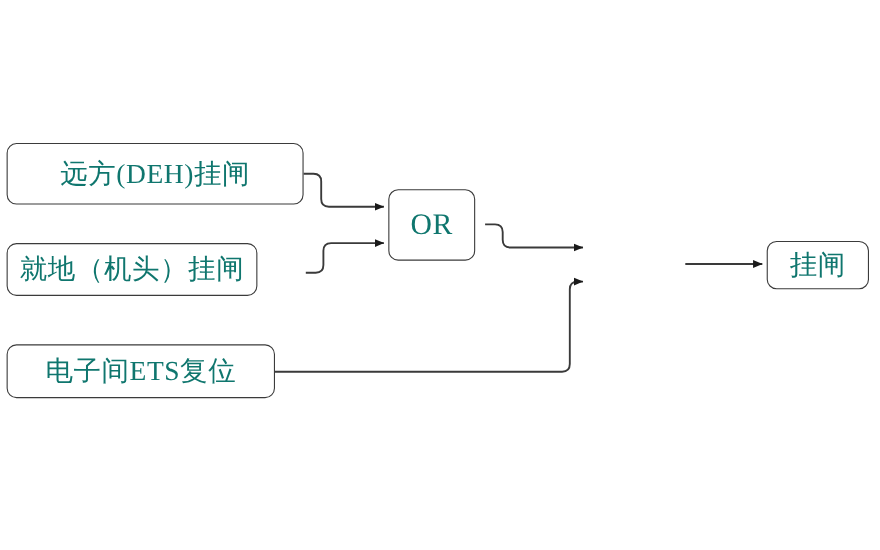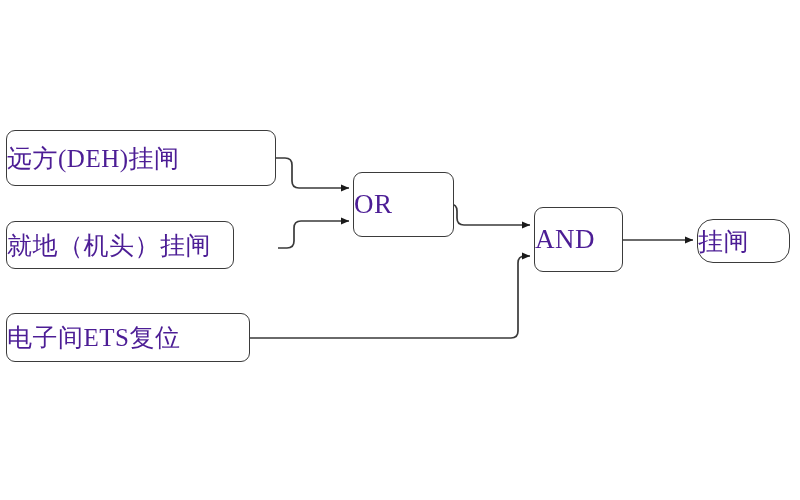--- a/index.html
+++ b/index.html
@@ -14,25 +14,25 @@
     height: 500px;
     background: #ffffff;
     overflow: hidden;
     font-family: "Liberation Serif", "DejaVu Serif", serif;
   }
   .node {
     position: absolute;
     box-sizing: border-box;
     display: flex;
     align-items: center;
-    justify-content: flex-start;
+    justify-content: center;
     background: #ffffff;
     border: 1.4px solid #3b3b3b;
     border-radius: 9px;
-    color: #4c1d95;
+    color: #0f766e;
     text-align: center;
     white-space: nowrap;
     line-height: 1;
     user-select: none;
   }
   .node-cn {
     font-family: "Liberation Serif", "DejaVu Serif", serif;
     font-size: 25px;
     letter-spacing: 0.5px;
   }
@@ -106,25 +106,22 @@
   </div>
 
   <div class="node node-cn" style="left:6px; top:221px; width:228px; height:48px;">
     <span>就地（机头）挂闸</span>
   </div>
 
   <div class="node node-cn" style="left:6px; top:313px; width:244px; height:49px;">
     <span>电子间ETS复位</span>
   </div>
 
-  <div class="node node-gate" style="left:353px; top:172px; width:101px; height:65px;">
+  <div class="node node-gate" style="left:353px; top:172px; width:79px; height:65px;">
     <span>OR</span>
   </div>
 
-  <div class="node node-gate" style="left:534px; top:207px; width:89px; height:65px;">
-    <span>AND</span>
-  </div>
 
-  <div class="node node-cn" style="left:697px; top:219px; width:93px; height:44px;border-radius:16px;">
+  <div class="node node-cn" style="left:697px; top:219px; width:93px; height:44px;">
     <span>挂闸</span>
   </div>
 
 </div>
 
 </body></html>

